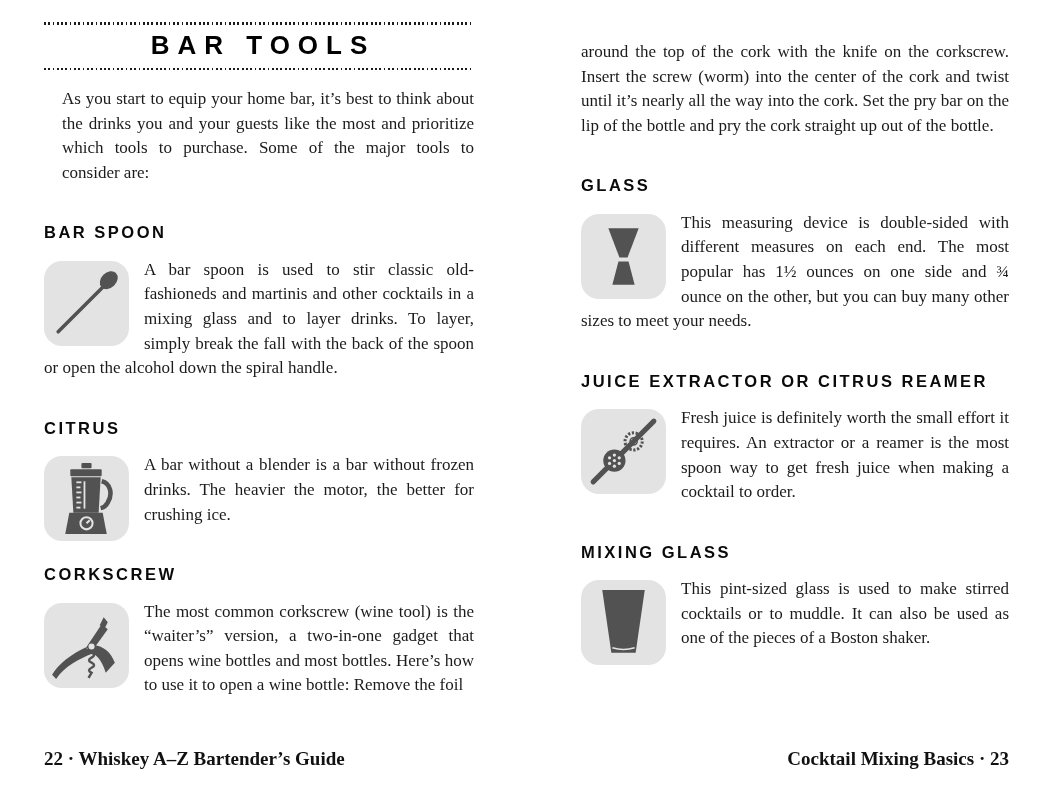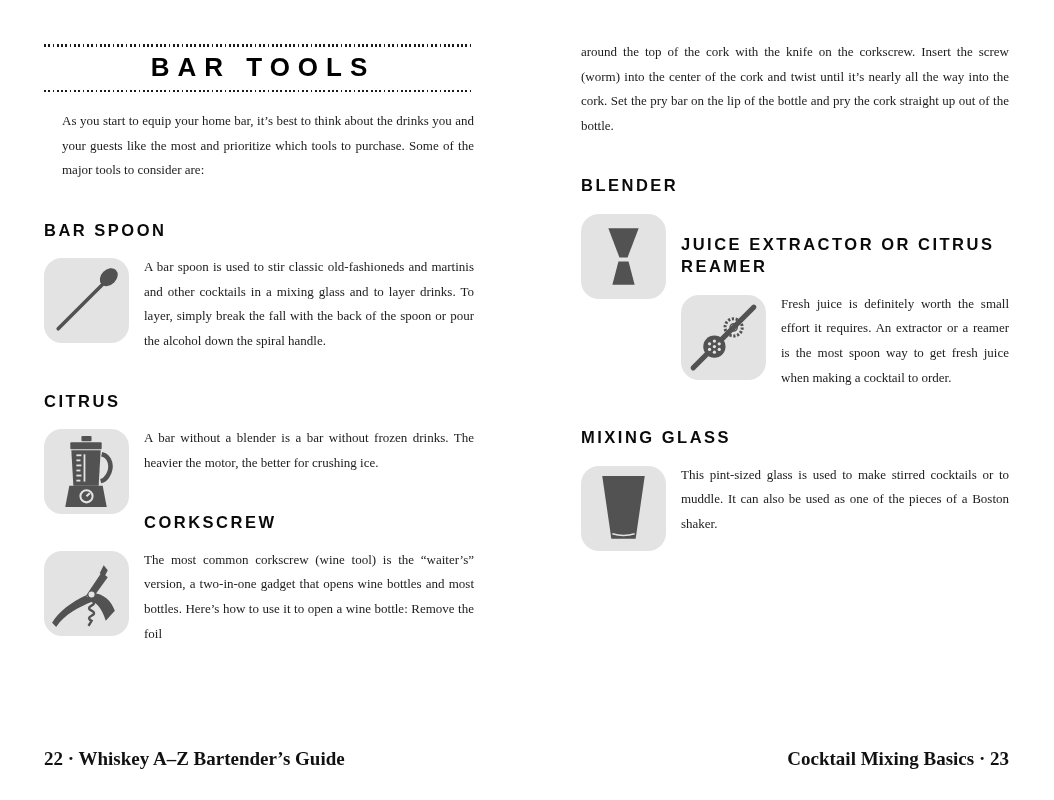--- a/index.html
+++ b/index.html
@@ -11,33 +11,33 @@
     position:relative;
   }
   .page { position:absolute; top:0; height:800px; }
   .page-left  { left:44px;  width:430px; }
   .page-right { left:581px; width:428px; }
 
   .dotted-rule {
     height:2.5px;
     background-image:repeating-linear-gradient(to right, #1b1b1b 0 1.7px, transparent 1.7px 4.3px);
   }
-  .title-block { margin-top:44px; }
+  .title-block { margin-top:22px; }
   .book-title {
     font-family:"Liberation Sans", sans-serif;
     font-weight:700;
     font-size:26px;
     letter-spacing:8px;
     text-align:center;
     color:#000;
     padding:5px 0 7px 8px;
   }
 
   .body-text {
-    font-size:13px;
+    font-size:17px;
     line-height:24.6px;
     text-align:justify;
   }
   .intro { margin-top:17px;margin-left:18px; }
   .continuation { margin-top:40px; }
 
   .tool-section { margin-top:36px; }
   .tool-heading {
     font-family:"Liberation Sans", sans-serif;
     font-weight:700;
@@ -81,21 +81,21 @@
   <p class="body-text intro">As you start to equip your home bar, it’s best to think about the drinks you and your guests like the most and prioritize which tools to purchase. Some of the major tools to consider are:</p>
 
   <section class="tool-section">
     <h2 class="tool-heading">BAR SPOON</h2>
     <div class="tool-icon">
       <svg viewBox="0 0 84 84">
         <line x1="14" y1="70" x2="62" y2="22" stroke="#525252" stroke-width="3.5" stroke-linecap="round"></line>
         <ellipse cx="64" cy="19" rx="7.5" ry="10" fill="#525252" transform="rotate(45 64 19)"></ellipse>
       </svg>
     </div>
-    <p class="body-text">A bar spoon is used to stir classic old-fashioneds and martinis and other cocktails in a mixing glass and to layer drinks. To layer, simply break the fall with the back of the spoon or pour the alcohol down the spiral handle.</p>
+    <p class="body-text">A bar spoon is used to stir classic old-fashioneds and martinis and other cocktails in a mixing glass and to layer drinks. To layer, simply break the fall with the back of the spoon or open the alcohol down the spiral handle.</p>
   </section>
 
   <section class="tool-section">
     <h2 class="tool-heading">CITRUS</h2>
     <div class="tool-icon">
       <svg viewBox="0 0 84 84">
         <rect x="37" y="7" width="10" height="5" rx="1" fill="#525252"></rect>
         <rect x="26" y="13" width="31" height="7" rx="1" fill="#525252"></rect>
         <path d="M27 21 L56 21 L54 56 L29 56 Z" fill="#525252"></path>
         <g stroke="#e3e3e3" stroke-width="1.8">
@@ -132,27 +132,28 @@
   </section>
 
   <div class="folio folio-left">22 · Whiskey A–Z Bartender’s Guide</div>
 </div>
 
 <div class="page page-right">
 
   <p class="body-text continuation">around the top of the cork with the knife on the corkscrew. Insert the screw (worm) into the center of the cork and twist until it’s nearly all the way into the cork. Set the pry bar on the lip of the bottle and pry the cork straight up out of the bottle.</p>
 
   <section class="tool-section">
-    <h2 class="tool-heading">BLENDER</h2>
+    <h2 class="tool-heading">GLASS</h2>
     <div class="tool-icon">
       <svg viewBox="0 0 84 84">
         <path d="M27 14 L57 14 L46 43 L38 43 Z" fill="#525252"></path>
         <path d="M37 47 L47 47 L53 70 L31 70 Z" fill="#525252"></path>
       </svg>
     </div>
+    <p class="body-text">This measuring device is double-sided with different measures on each end. The most popular has 1½ ounces on one side and ¾ ounce on the other, but you can buy many other sizes to meet your needs.</p>
   </section>
 
   <section class="tool-section">
     <h2 class="tool-heading">JUICE EXTRACTOR OR CITRUS REAMER</h2>
     <div class="tool-icon">
       <svg viewBox="0 0 84 84">
         <line x1="12" y1="72" x2="72" y2="12" stroke="#525252" stroke-width="5" stroke-linecap="round"></line>
         <circle cx="33" cy="51" r="11" fill="#525252"></circle>
         <g fill="#e3e3e3">
           <circle cx="33" cy="51" r="1.6"></circle>

